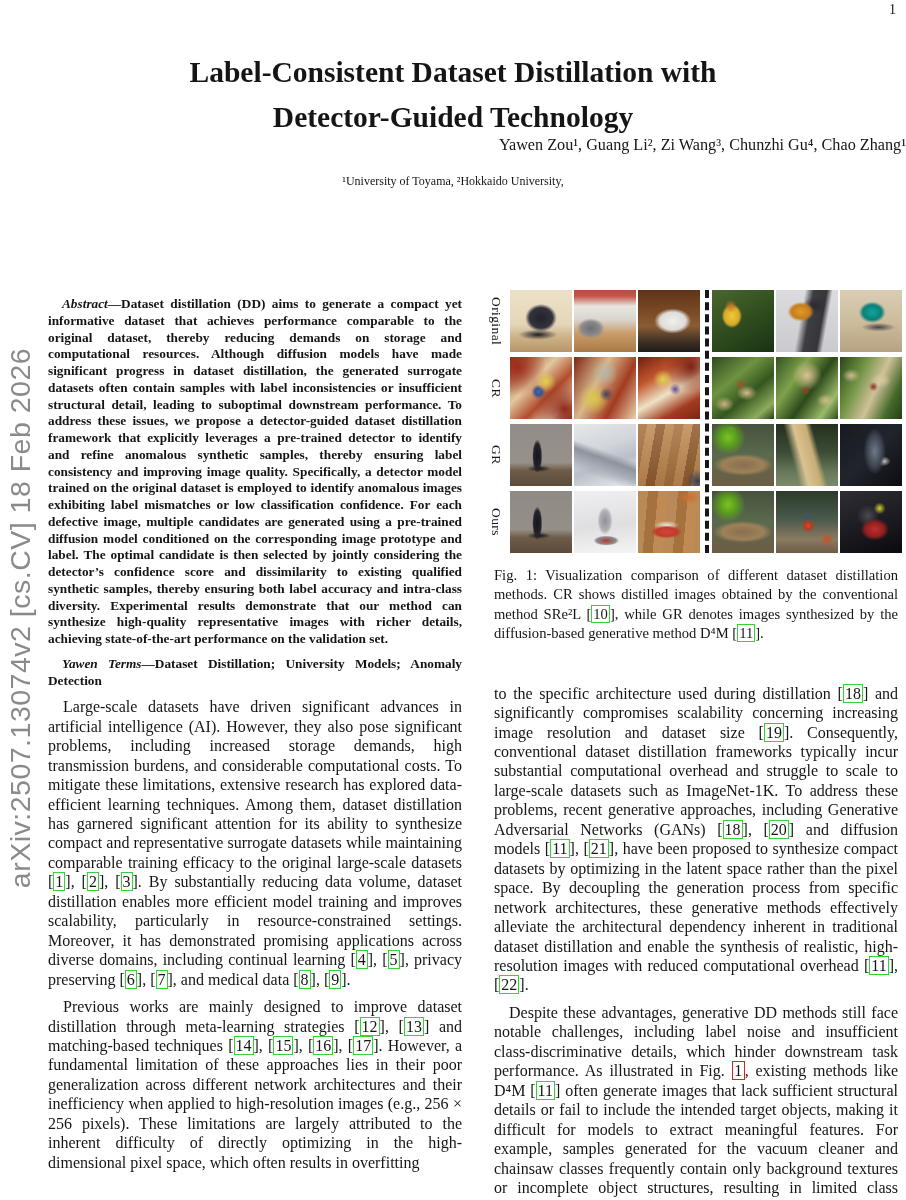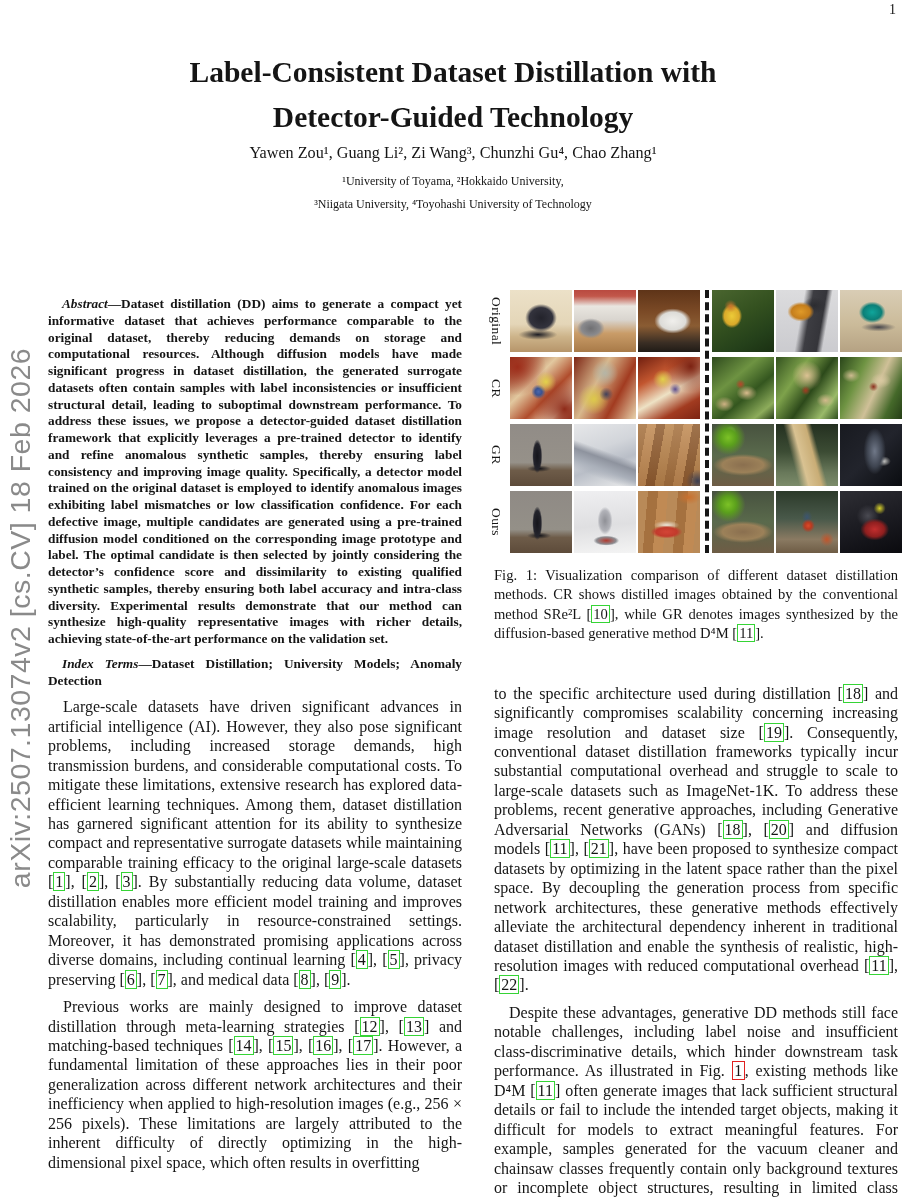--- a/index.html
+++ b/index.html
@@ -9,21 +9,21 @@
   }
   .pagenum{position:absolute;top:2px;right:10px;font-size:14px;}
   .watermark{
     position:absolute;left:-299px;top:601px;width:640px;height:34px;
     transform:rotate(-90deg);
     font-family:"Liberation Sans","DejaVu Sans",sans-serif;
     font-size:28.5px;color:#8a8a8a;text-align:center;white-space:nowrap;letter-spacing:0.5px;
   }
   .title{position:absolute;top:50px;left:0;width:100%;text-align:center;
          font-size:29.5px;line-height:45px;font-weight:bold;}
-  .authors{position:absolute;top:144px;left:0;width:100%;text-align:center;font-size:16.2px;}
+  .authors{position:absolute;top:136px;left:0;width:100%;text-align:right;font-size:16.2px;}
   .affils{position:absolute;top:170px;left:0;width:100%;text-align:center;
           font-size:12px;line-height:23px;}
   .col{position:absolute;text-align:justify;}
   .col-left{left:40px;top:288px;width:430px;}
   .col-right{left:486px;top:290px;width:420px;}
   p{margin:8px;}
   .abstract{font-weight:bold;font-size:13.3px;line-height:16.75px;text-indent:14px;margin-bottom:8px;}
   .idx{font-weight:bold;font-size:13.3px;line-height:16.75px;text-indent:14px;margin-bottom:6px;}
   .lead{font-style:italic;}
   .body{font-size:16px;line-height:19.45px;}
@@ -52,26 +52,25 @@
 
   <div class="title">
     <div>Label-Consistent Dataset Distillation with</div>
     <div>Detector-Guided Technology</div>
   </div>
 
   <div class="authors">Yawen Zou¹, Guang Li², Zi Wang³, Chunzhi Gu⁴, Chao Zhang¹</div>
 
   <div class="affils">
     <div>¹University of Toyama, ²Hokkaido University,</div>
-    <div>³Niigata University, ⁴Toyohashi University of Technology</div>
   </div>
 
   <div class="col col-left">
     <p class="abstract"><span class="lead">Abstract</span><span>—Dataset distillation (DD) aims to generate a compact yet informative dataset that achieves performance comparable to the original dataset, thereby reducing demands on storage and computational resources. Although diffusion models have made significant progress in dataset distillation, the generated surrogate datasets often contain samples with label inconsistencies or insufficient structural detail, leading to suboptimal downstream performance. To address these issues, we propose a detector-guided dataset distillation framework that explicitly leverages a pre-trained detector to identify and refine anomalous synthetic samples, thereby ensuring label consistency and improving image quality. Specifically, a detector model trained on the original dataset is employed to identify anomalous images exhibiting label mismatches or low classification confidence. For each defective image, multiple candidates are generated using a pre-trained diffusion model conditioned on the corresponding image prototype and label. The optimal candidate is then selected by jointly considering the detector’s confidence score and dissimilarity to existing qualified synthetic samples, thereby ensuring both label accuracy and intra-class diversity. Experimental results demonstrate that our method can synthesize high-quality representative images with richer details, achieving state-of-the-art performance on the validation set.</span></p>
-    <p class="idx"><span class="lead">Index Terms</span><span>—Dataset Distillation; University Models; Anomaly Detection</span></p>
+    <p class="idx"><span class="lead">Yawen Terms</span><span>—Dataset Distillation; University Models; Anomaly Detection</span></p>
     <p class="body indent">Large-scale datasets have driven significant advances in artificial intelligence (AI). However, they also pose significant problems, including increased storage demands, high transmission burdens, and considerable computational costs. To mitigate these limitations, extensive research has explored data-efficient learning techniques. Among them, dataset distillation has garnered significant attention for its ability to synthesize compact and representative surrogate datasets while maintaining comparable training efficacy to the original large-scale datasets [<span class="cite">1</span>], [<span class="cite">2</span>], [<span class="cite">3</span>]. By substantially reducing data volume, dataset distillation enables more efficient model training and improves scalability, particularly in resource-constrained settings. Moreover, it has demonstrated promising applications across diverse domains, including continual learning [<span class="cite">4</span>], [<span class="cite">5</span>], privacy preserving [<span class="cite">6</span>], [<span class="cite">7</span>], and medical data [<span class="cite">8</span>], [<span class="cite">9</span>].</p>
     <p class="body indent">Previous works are mainly designed to improve dataset distillation through meta-learning strategies [<span class="cite">12</span>], [<span class="cite">13</span>] and matching-based techniques [<span class="cite">14</span>], [<span class="cite">15</span>], [<span class="cite">16</span>], [<span class="cite">17</span>]. However, a fundamental limitation of these approaches lies in their poor generalization across different network architectures and their inefficiency when applied to high-resolution images (e.g., 256 × 256 pixels). These limitations are largely attributed to the inherent difficulty of directly optimizing in the high-dimensional pixel space, which often results in overfitting</p>
   </div>
 
   <div class="col col-right">
 
     <div class="figgrid">
       <div class="frow">
         <div class="flabel">
             <span>Original</span>

